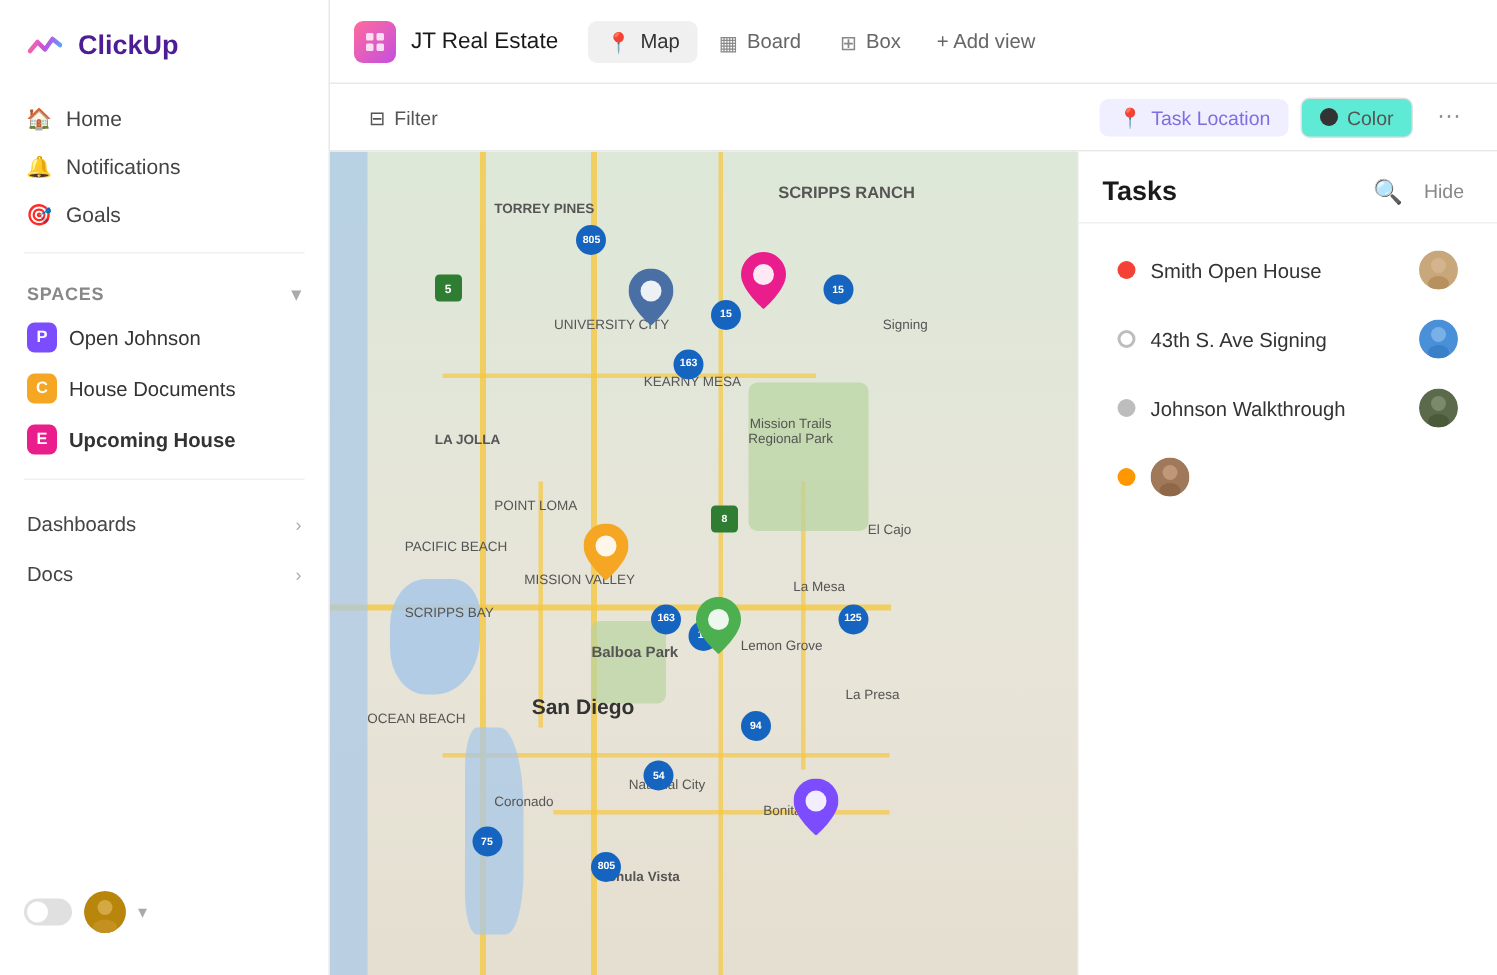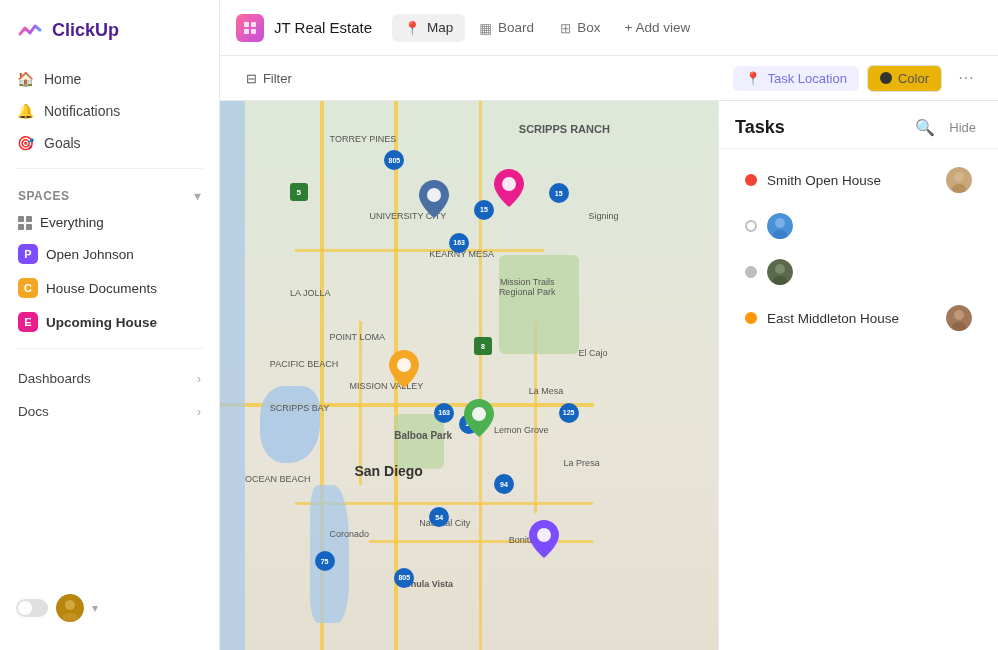--- a/index.html
+++ b/index.html
@@ -38,21 +38,21 @@
     .view-tabs { display: flex; align-items: center; gap: 2px; }
     .view-tab { display: flex; align-items: center; gap: 6px; padding: 6px 12px; border-radius: 6px; cursor: pointer; font-size: 13.5px; color: #666; }
     .view-tab.active { background: #f0f0f0; color: #333; }
     .add-view { display: flex; align-items: center; gap: 4px; padding: 6px 10px; cursor: pointer; font-size: 13.5px; color: #666; border-radius: 6px; }
 
     
     .filterbar { display: flex; align-items: center; padding: 8px 16px; border-bottom: 1px solid #e8e8e8; gap: 8px; background: #fff; }
     .filter-btn { display: flex; align-items: center; gap: 6px; padding: 5px 10px; border-radius: 6px; cursor: pointer; font-size: 13px; color: #555; border: none; background: none; }
     .spacer { flex: 1; }
     .task-location-btn { display: flex; align-items: center; gap: 6px; padding: 5px 12px; border-radius: 6px; background: #f0efff; color: #7c6fe0; font-size: 13px; cursor: pointer; border: none; font-weight: 500; }
-    .color-btn { display: flex; align-items: center; gap: 6px; padding: 5px 12px; border-radius: 6px; background: #eab308; color: #555; font-size: 13px; cursor: pointer; border: 1px solid #e0e0e0; }
+    .color-btn { display: flex; align-items: center; gap: 6px; padding: 5px 12px; border-radius: 6px; background: #5eead4; color: #555; font-size: 13px; cursor: pointer; border: 1px solid #e0e0e0; }
     .more-btn { padding: 5px 8px; border-radius: 6px; cursor: pointer; color: #888; border: none; background: none; font-size: 16px; }
 
     
     .content-area { display: flex; flex: 1; overflow: hidden; }
     .map-container { flex: 1; position: relative; overflow: hidden; background: #e8e0d5; }
 
     
     .tasks-panel { width: 280px; min-width: 280px; background: #fff; border-left: 1px solid #e8e8e8; display: flex; flex-direction: column; height: 100%; }
     .tasks-header { display: flex; align-items: center; justify-content: space-between; padding: 16px 16px 10px; border-bottom: 1px solid #f0f0f0; }
     .tasks-title { font-size: 18px; font-weight: 600; color: #1a1a1a; }
@@ -119,29 +119,20 @@
     </div>
   </div>
 
   <div class="sidebar-divider"></div>
 
   <div class="spaces-header">
     <span>Spaces</span>
     <span class="chevron">▾</span>
   </div>
 
-  <div class="space-everything">
-    <div class="grid-icon">
-      <div></div>
-        <div></div>
-        <div></div>
-        <div></div>
-    </div>
-    <span>Everything</span>
-  </div>
 
   <div class="space-item">
     <div class="space-dot" style="background:#7c4dff;">P</div>
     <span>Open Johnson</span>
   </div>
   <div class="space-item">
     <div class="space-dot" style="background:#f5a623;">C</div>
     <span>House Documents</span>
   </div>
   <div class="space-item" style="font-weight:600;">
@@ -247,25 +238,25 @@
 
         <div style="position:absolute;left:8%;top:52%;width:12%;height:14%;background:#a8c8e8;border-radius:40% 30% 50% 40%;opacity:0.85;"></div>
 
         <div style="position:absolute;left:0;top:0;width:5%;height:100%;background:#a8c8e8;opacity:0.7;"></div>
 
         <div style="position:absolute;left:18%;top:70%;width:8%;height:25%;background:#a8c8e8;opacity:0.75;border-radius:20% 40% 30% 20%;"></div>
 
         <div style="position:absolute;left:56%;top:28%;width:16%;height:18%;background:#b8d4a0;border-radius:6px;opacity:0.7;"></div>
         <div style="position:absolute;left:35%;top:57%;width:10%;height:10%;background:#b8d4a0;border-radius:6px;opacity:0.7;"></div>
 
-        <div style="position:absolute;left:22%;top:6%;font-size:9px;color:#555;font-weight:400;pointer-events:none;white-space:nowrap;">TORREY PINES</div>
+        <div style="position:absolute;left:22%;top:6%;font-size:9px;color:#555;font-weight:700;pointer-events:none;white-space:nowrap;">TORREY PINES</div>
         <div style="position:absolute;left:60%;top:4%;font-size:11px;color:#555;font-weight:700;pointer-events:none;white-space:nowrap;">SCRIPPS RANCH</div>
         <div style="position:absolute;left:30%;top:20%;font-size:9px;color:#555;font-weight:500;pointer-events:none;white-space:nowrap;">UNIVERSITY CITY</div>
         <div style="position:absolute;left:56%;top:32%;font-size:9px;color:#555;font-weight:500;pointer-events:none;text-align:center;">Mission Trails<br>Regional Park</div>
-        <div style="position:absolute;left:6%;top:34%;font-size:9px;color:#555;font-weight:400;pointer-events:none;padding-left:40px;">LA JOLLA</div>
+        <div style="position:absolute;left:6%;top:34%;font-size:9px;color:#555;font-weight:700;pointer-events:none;padding-left:40px;">LA JOLLA</div>
         <div style="position:absolute;left:42%;top:27%;font-size:9px;color:#555;font-weight:500;pointer-events:none;">KEARNY MESA</div>
         <div style="position:absolute;left:10%;top:47%;font-size:9px;color:#555;font-weight:500;pointer-events:none;">PACIFIC BEACH</div>
         <div style="position:absolute;left:10%;top:55%;font-size:9px;color:#555;font-weight:500;pointer-events:none;">SCRIPPS BAY</div>
         <div style="position:absolute;left:26%;top:51%;font-size:9px;color:#555;font-weight:500;pointer-events:none;">MISSION VALLEY</div>
         <div style="position:absolute;left:35%;top:60%;font-size:10px;color:#555;font-weight:600;pointer-events:none;">Balboa Park</div>
         <div style="position:absolute;left:27%;top:66%;font-size:14px;color:#333;font-weight:700;pointer-events:none;">San Diego</div>
         <div style="position:absolute;left:5%;top:68%;font-size:9px;color:#555;font-weight:500;pointer-events:none;">OCEAN BEACH</div>
         <div style="position:absolute;left:74%;top:20%;font-size:9px;color:#555;font-weight:500;pointer-events:none;">Signing</div>
         <div style="position:absolute;left:72%;top:45%;font-size:9px;color:#555;font-weight:500;pointer-events:none;">El Cajo</div>
         <div style="position:absolute;left:62%;top:52%;font-size:9px;color:#555;font-weight:500;pointer-events:none;">La Mesa</div>
@@ -347,43 +338,44 @@
             <svg viewBox="0 0 26 26" fill="none">
               <circle cx="13" cy="13" r="13" fill="#c8a87a"></circle>
               <circle cx="13" cy="10" r="5" fill="#d4b48c"></circle>
               <ellipse cx="13" cy="22" rx="7" ry="5" fill="#b89060"></ellipse>
             </svg>
           </div>
         </div>
 
         <div class="task-item">
           <div class="task-status-dot gray-empty"></div>
+          <span class="task-name">43th S. Ave Signing</span>
           <div class="task-avatar">
             <svg viewBox="0 0 26 26" fill="none">
               <circle cx="13" cy="13" r="13" fill="#4a90d9"></circle>
               <circle cx="13" cy="10" r="5" fill="#7ab0e8"></circle>
               <ellipse cx="13" cy="22" rx="7" ry="5" fill="#3a80c9"></ellipse>
             </svg>
           </div>
         </div>
 
         <div class="task-item">
           <div class="task-status-dot gray"></div>
+          <span class="task-name">Johnson Walkthrough</span>
           <div class="task-avatar">
             <svg viewBox="0 0 26 26" fill="none">
               <circle cx="13" cy="13" r="13" fill="#5a6a4a"></circle>
               <circle cx="13" cy="10" r="5" fill="#7a8a6a"></circle>
               <ellipse cx="13" cy="22" rx="7" ry="5" fill="#4a5a3a"></ellipse>
             </svg>
           </div>
         </div>
 
         <div class="task-item">
           <div class="task-status-dot orange"></div>
-          <span class="task-name">East Middleton House</span>
           <div class="task-avatar">
             <svg viewBox="0 0 26 26" fill="none">
               <circle cx="13" cy="13" r="13" fill="#a0785a"></circle>
               <circle cx="13" cy="10" r="5" fill="#c09878"></circle>
               <ellipse cx="13" cy="22" rx="7" ry="5" fill="#906848"></ellipse>
             </svg>
           </div>
         </div>
 
       </div>

